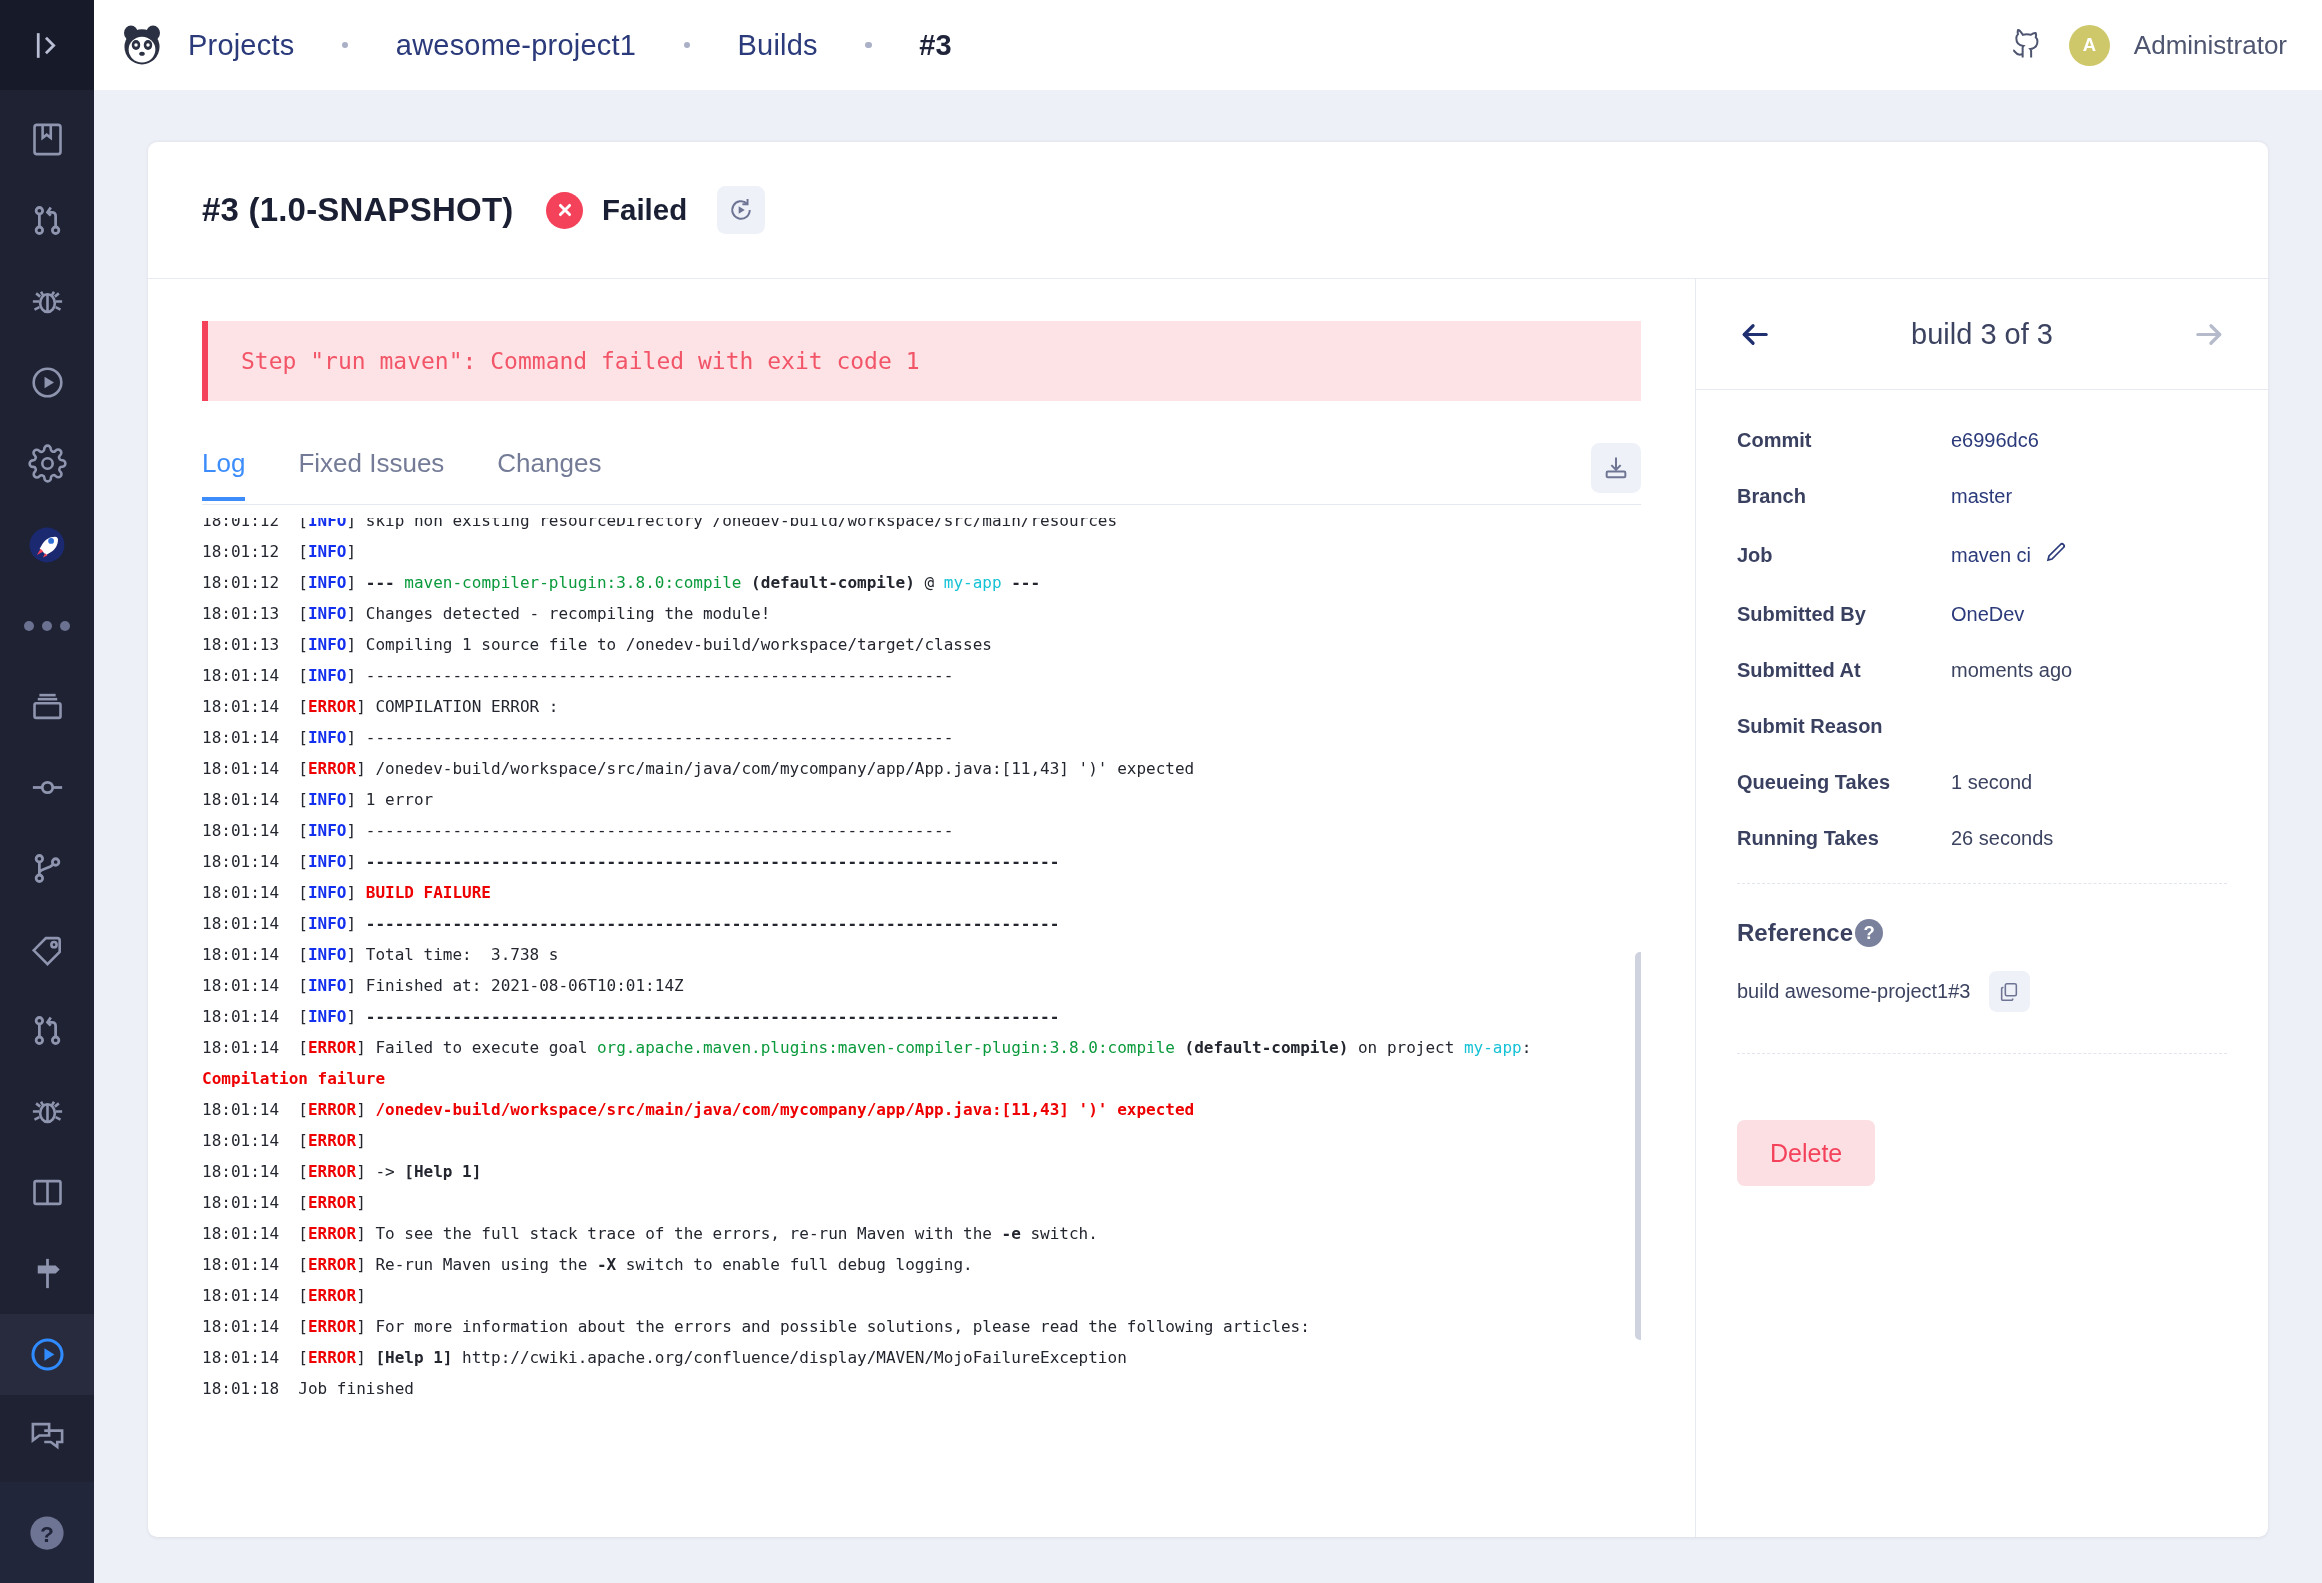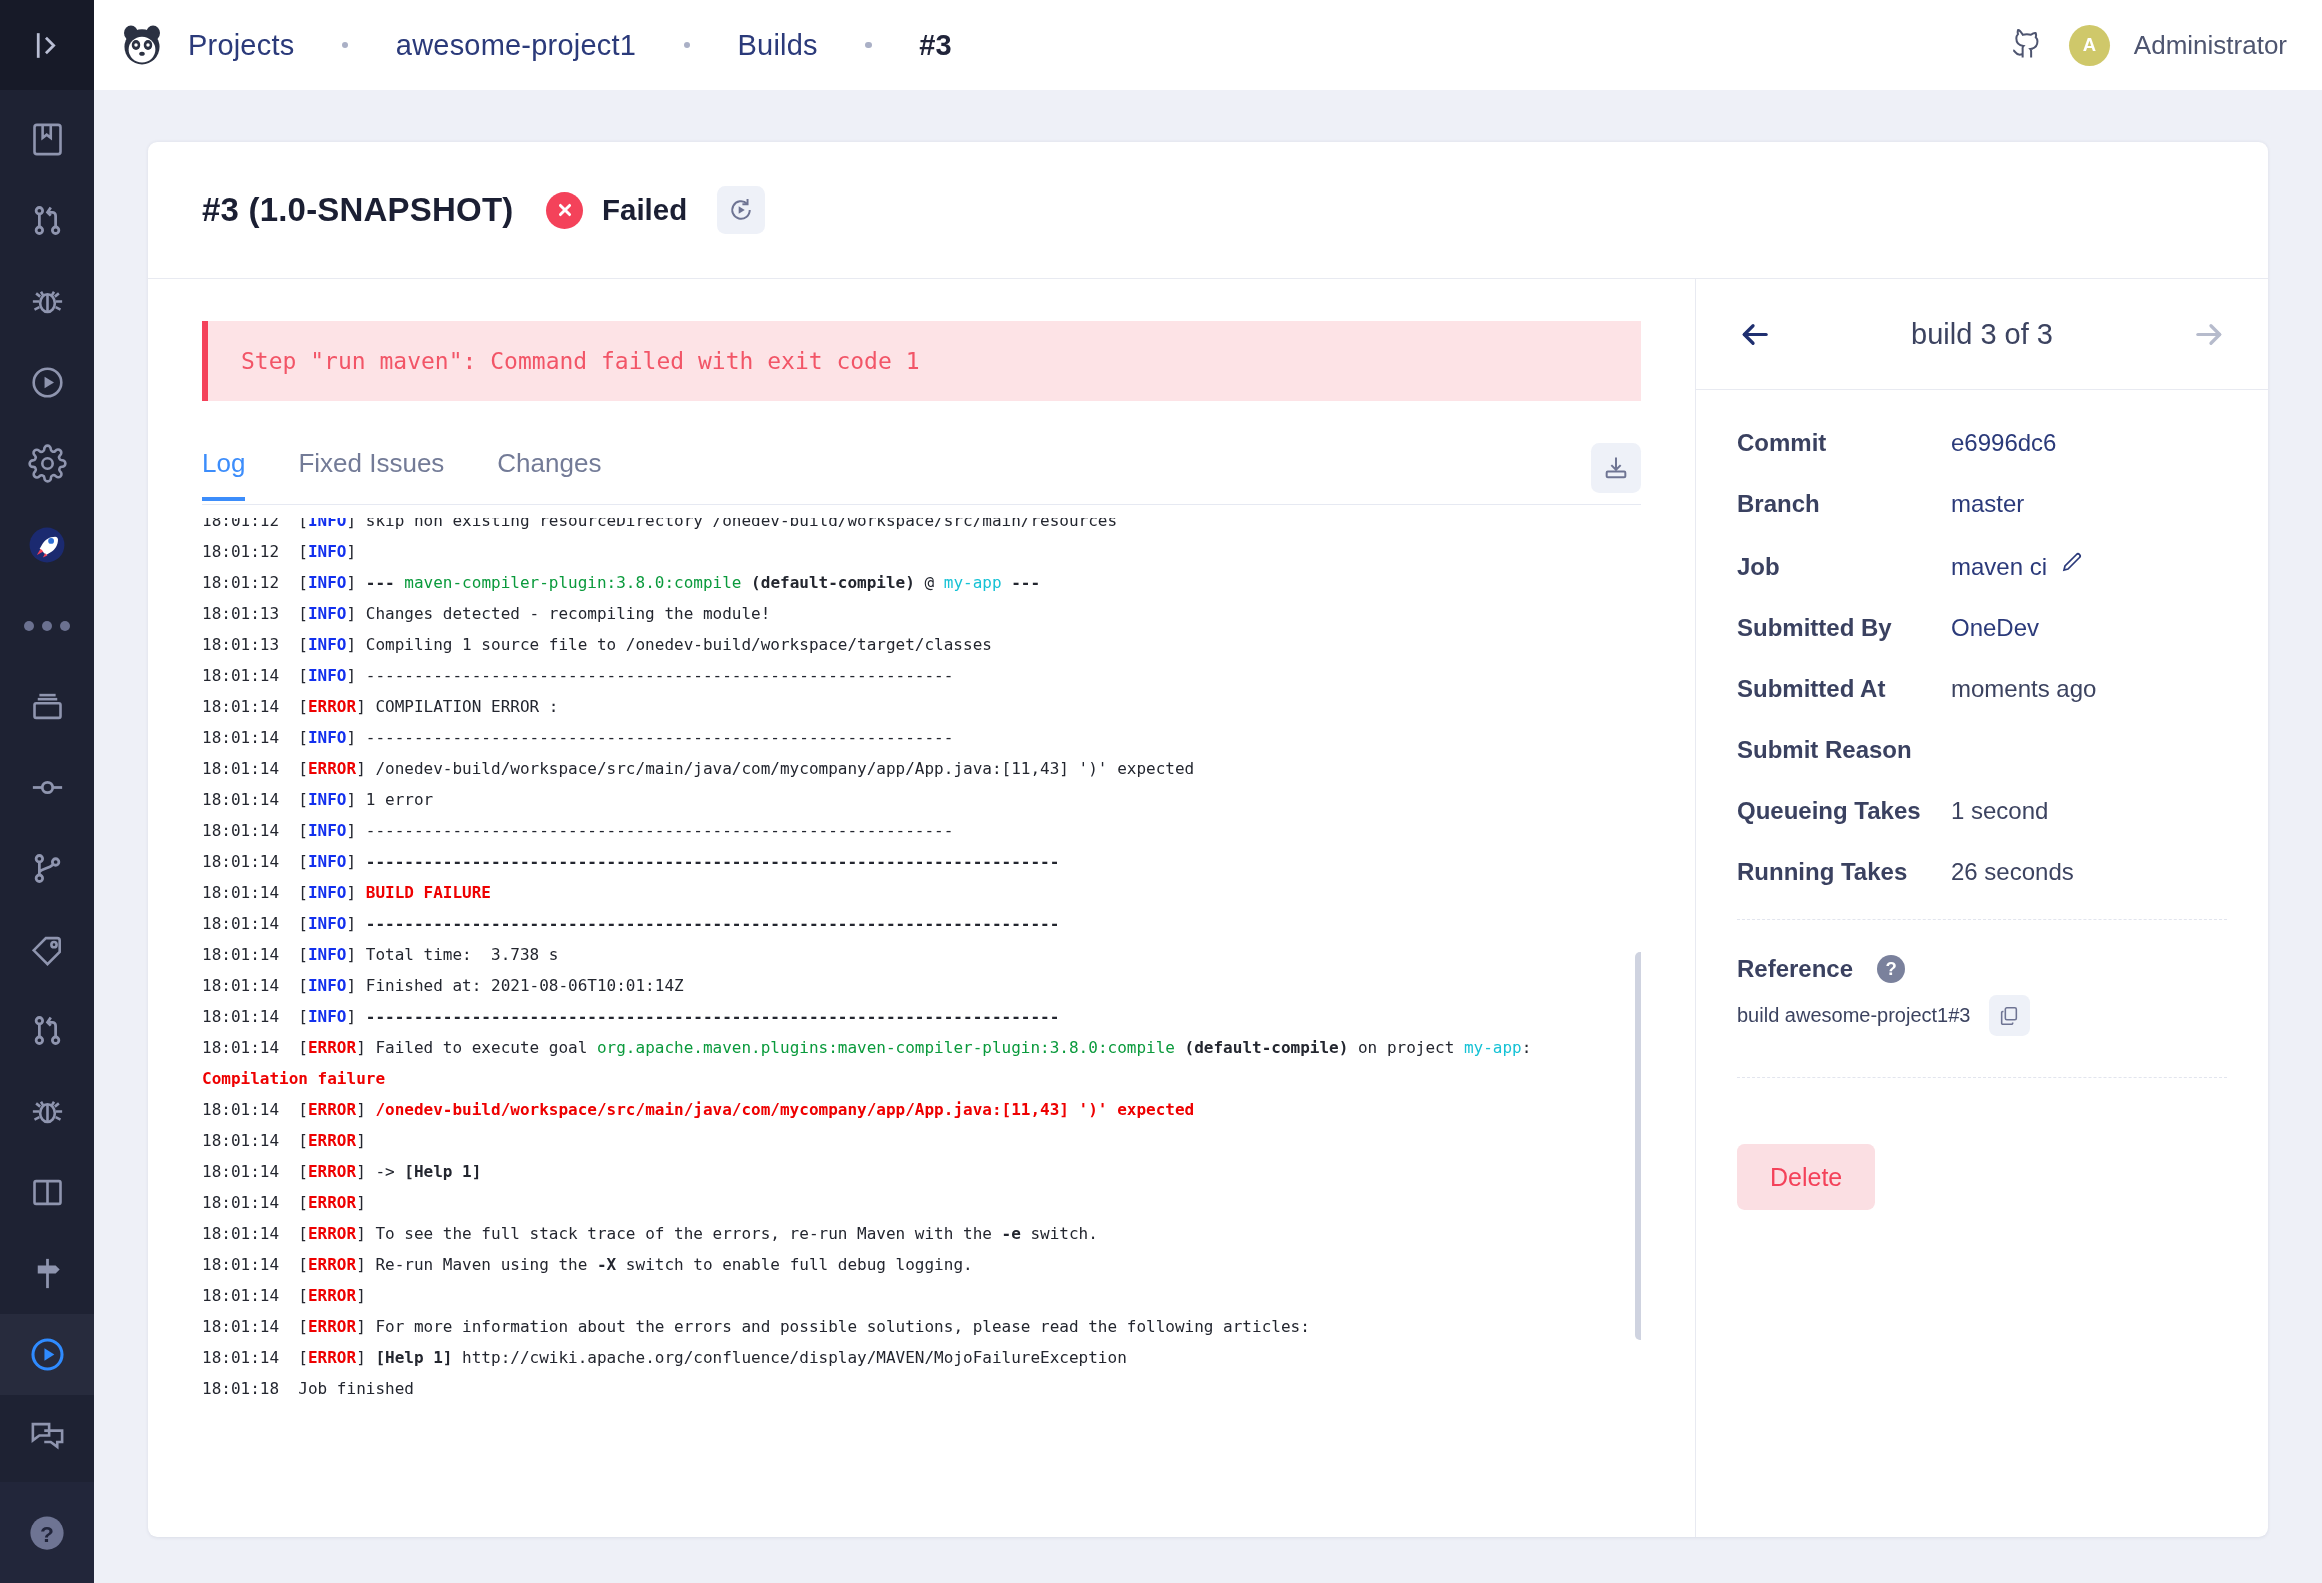--- a/index.html
+++ b/index.html
@@ -250,35 +250,35 @@
   .detail-head-title {
     flex: 1 1 auto;
     text-align: center;
     font-size: 29px;
     color: #3c4360;
   }
   .detail-body { padding: 39px 41px 0 41px; }
   .drow {
     display: flex;
     margin-bottom: 33px;
-    font-size: 24px;
-    align-items: flex-end;
+    font-size: 20px;
+    align-items: center;
   }
   .dlabel { width: 214px; flex: 0 0 214px; color: #3a4160; font-weight: 600; }
   .dval { color: #3c4360; }
   .dval.link { color: #2b3a7a; cursor: pointer; }
   .edit-ic { margin-left: 13px; vertical-align: -1.8px; cursor: pointer; display:inline-block;}
   .divider {
     border-top: 1.8px dashed #e2e5ee;
     margin: 14.8px 0 35px 0;
   }
   .ref-title {
-    display: flex; align-items: center; gap: 24px;
+    display: flex; align-items: center; gap: 2px;
     font-size: 24px; font-weight: 700; color: #3a4160;
-    margin-bottom: 12px;
+    margin-bottom: 24px;
   }
   .help-ic {
     width: 28px; height: 28px; border-radius: 50%;
     background: #7a819c; color: #fff;
     font-size: 18.5px; font-weight: 700;
     display: flex; align-items: center; justify-content: center;
     cursor: pointer;
   }
   .ref-row { display: flex; align-items: center; gap: 18.5px; font-size: 20px; color: #3c4360; }
   .copy-btn {

